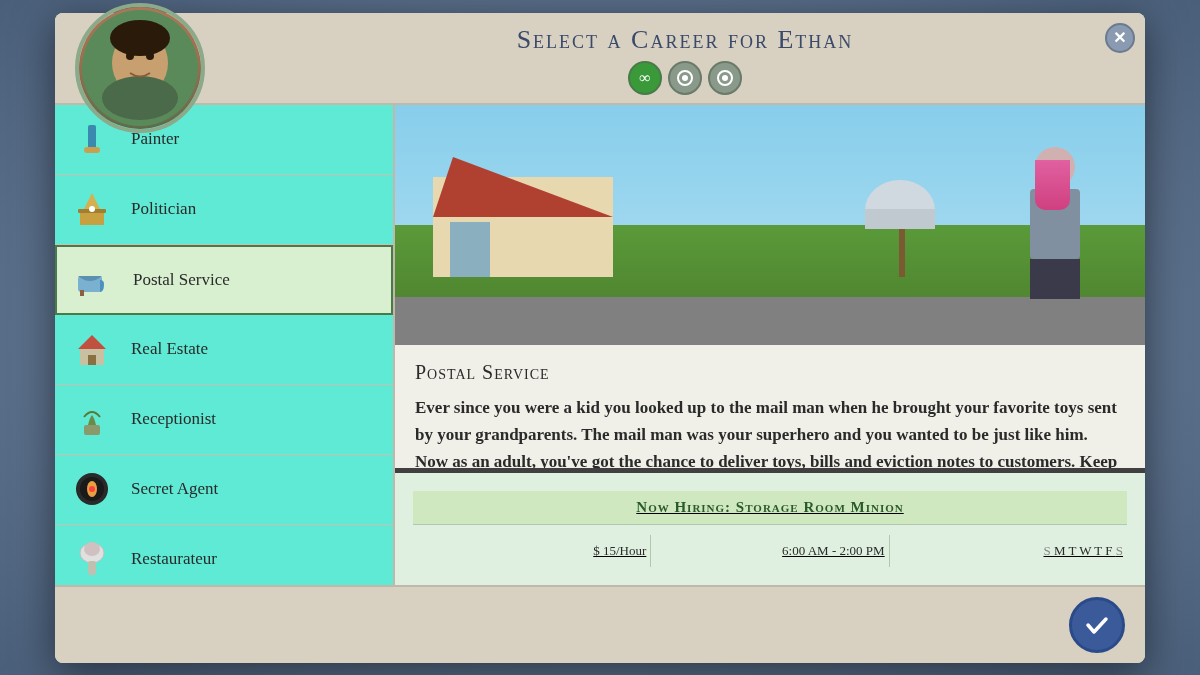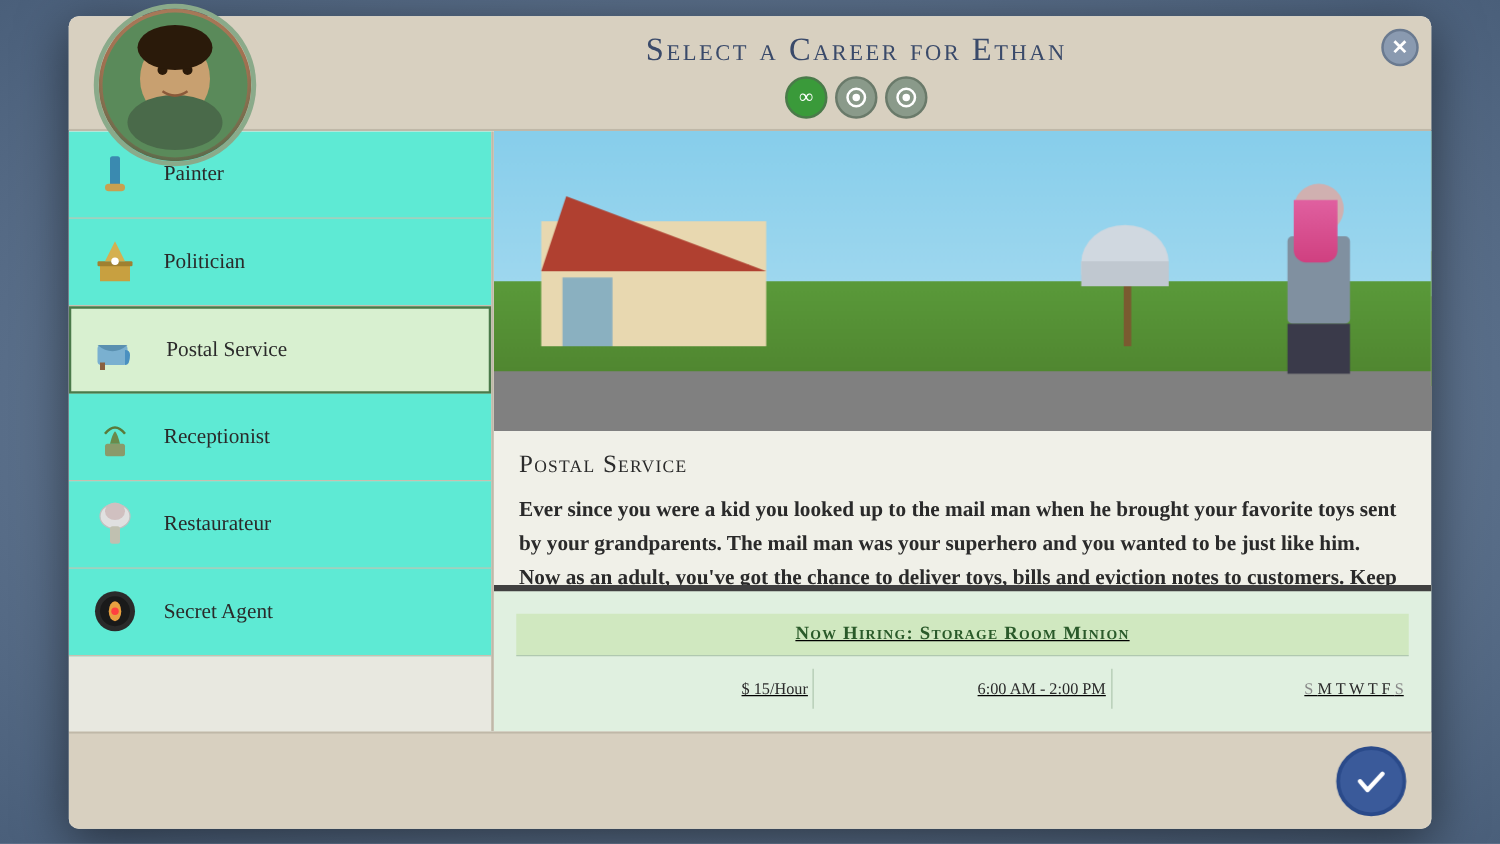--- a/index.html
+++ b/index.html
@@ -336,53 +336,63 @@
           <svg width="44" height="44" viewBox="0 0 44 44">
             <rect x="6" y="18" width="24" height="16" rx="3" fill="#7ab0d0"></rect>
             <path d="M6,18 Q18,28 30,18" fill="#5a90b0"></path>
             <rect x="8" y="32" width="4" height="6" fill="#8a6040"></rect>
             <path d="M28,22 Q32,22 32,26 Q32,34 28,34" fill="#4a90c0"></path>
           </svg>
         </div>
         <div class="career-name">Postal Service</div>
       </div>
 
+      <div class="career-item">
+        <div class="career-icon">
+          <svg width="44" height="44" viewBox="0 0 44 44">
+            <rect x="10" y="22" width="24" height="16" fill="#c8c0a0"></rect>
+            <polygon points="22,8 8,22 36,22" fill="#c05040"></polygon>
+            <rect x="18" y="28" width="8" height="10" fill="#8a7040"></rect>
+          </svg>
+        </div>
+        <div class="career-name">Real Estate</div>
+      </div>
 
       <div class="career-item">
         <div class="career-icon">
           <svg width="44" height="44" viewBox="0 0 44 44">
             <rect x="14" y="28" width="16" height="10" rx="2" fill="#8a9a6a"></rect>
             <path d="M18,28 Q20,20 22,18 Q24,20 26,28" fill="#6a8a4a"></path>
             <path d="M14,20 Q22,10 30,20" fill="none" stroke="#5a7a3a" stroke-width="2"></path>
           </svg>
         </div>
         <div class="career-name">Receptionist</div>
-      </div>
-
-      <div class="career-item">
-        <div class="career-icon">
-          <svg width="44" height="44" viewBox="0 0 44 44">
-            <ellipse cx="22" cy="16" rx="12" ry="10" fill="#e0e0e0" stroke="#c0c0c0" stroke-width="1"></ellipse>
-            <ellipse cx="22" cy="12" rx="8" ry="7" fill="#d0c0c0"></ellipse>
-            <rect x="18" y="24" width="8" height="14" rx="2" fill="#c0c0b0"></rect>
-          </svg>
-        </div>
-        <div class="career-name">Restaurateur</div>
       </div>
 
       <div class="career-item">
         <div class="career-icon">
           <svg width="44" height="44" viewBox="0 0 44 44">
             <circle cx="22" cy="22" r="16" fill="#2a2a2a"></circle>
             <circle cx="22" cy="22" r="12" fill="#1a1a1a"></circle>
             <ellipse cx="22" cy="22" rx="5" ry="8" fill="#e8a040"></ellipse>
             <circle cx="22" cy="22" r="3" fill="#ff4040"></circle>
           </svg>
         </div>
         <div class="career-name">Secret Agent</div>
+      </div>
+
+      <div class="career-item">
+        <div class="career-icon">
+          <svg width="44" height="44" viewBox="0 0 44 44">
+            <ellipse cx="22" cy="16" rx="12" ry="10" fill="#e0e0e0" stroke="#c0c0c0" stroke-width="1"></ellipse>
+            <ellipse cx="22" cy="12" rx="8" ry="7" fill="#d0c0c0"></ellipse>
+            <rect x="18" y="24" width="8" height="14" rx="2" fill="#c0c0b0"></rect>
+          </svg>
+        </div>
+        <div class="career-name">Restaurateur</div>
       </div>
 
     </div>
 
     <div class="right-panel">
 
       <div class="career-image">
         <div class="career-image-scene">
 
           <div style="position:absolute;top:0;left:0;right:0;height:55%;background:linear-gradient(180deg,#87CEEB,#a0d8ef);"></div>

